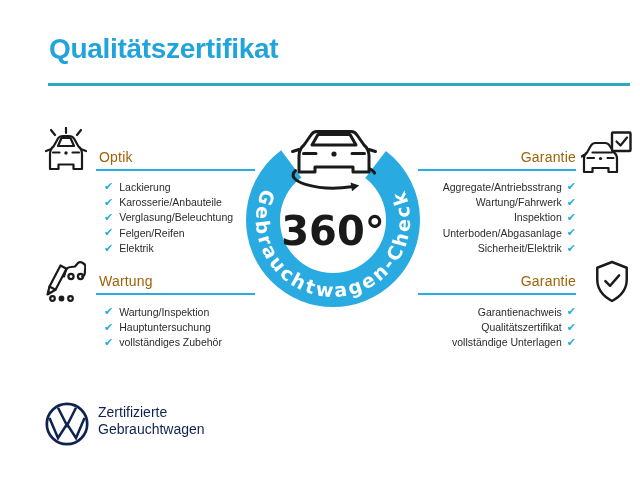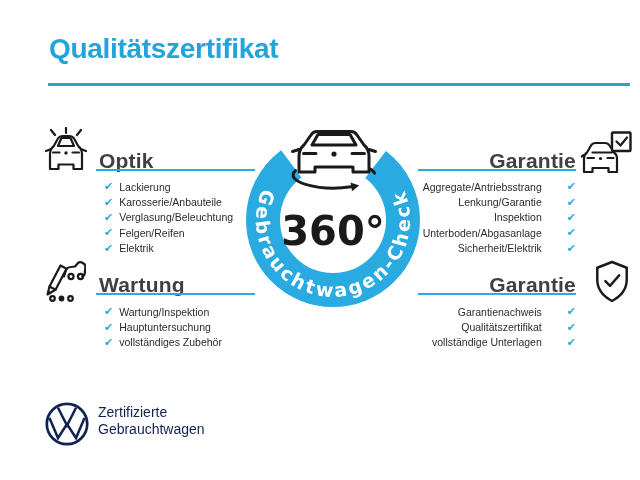--- a/index.html
+++ b/index.html
@@ -8,30 +8,30 @@
     font-family:"Liberation Sans",sans-serif;
     margin-left:18px;
   }
   .abs{position:absolute;}
   .title{
     left:31px;top:33px;font-size:28px;font-weight:bold;letter-spacing:-0.3px;
     color:#21A4DC;white-space:nowrap;
   }
   .title-rule{left:30px;top:83px;width:582px;height:3px;background:#2EA5C7;}
   .sec-head{
-    font-size:21px;font-weight:bold;color:#404040;white-space:nowrap;letter-spacing:0.2px;
+    font-size:14px;font-weight:normal;color:#a16207;white-space:nowrap;letter-spacing:0.2px;
   }
   .sec-head.right{width:160px;text-align:right;}
   .sec-rule{height:2px;background:#29ABE2;}
   ul.items{list-style:none;margin:0;padding:0;}
   ul.items li{
     height:15.4px;display:flex;align-items:center;
     font-size:10.5px;color:#2b2b2b;white-space:nowrap;
   }
-  ul.items.rightcol li{justify-content:flex-end;gap:20px;}
+  ul.items.rightcol li{justify-content:flex-end;}
   .chk{
     color:#29ABE2;font-size:11px;font-weight:bold;line-height:1;
     font-family:"DejaVu Sans",sans-serif;
   }
   ul.items.leftcol .chk{margin-right:6px;}
   ul.items.rightcol .chk{margin-left:5px;}
   .brand-text{
     left:80px;top:404px;font-size:14px;font-weight:normal;line-height:17px;
     color:#0F2250;white-space:nowrap;
   }
@@ -115,21 +115,21 @@
     <path class="ink" d="M 35.5 10.5 L 39.5 14.5 L 46 6.5"></path>
   </svg>
   <div class="abs sec-head right" style="left:398px;top:149px">Garantie</div>
   <div class="abs sec-rule" style="left:400px;top:169px;width:158px"></div>
   <ul class="abs items rightcol" style="left:375px;top:179px;width:183px">
     <li>
         <span>Aggregate/Antriebsstrang</span>
         <span class="chk">✔</span>
       </li>
     <li>
-        <span>Lenkung/Garantie</span>
+        <span>Wartung/Fahrwerk</span>
         <span class="chk">✔</span>
       </li>
     <li>
         <span>Inspektion</span>
         <span class="chk">✔</span>
       </li>
     <li>
         <span>Unterboden/Abgasanlage</span>
         <span class="chk">✔</span>
       </li>

